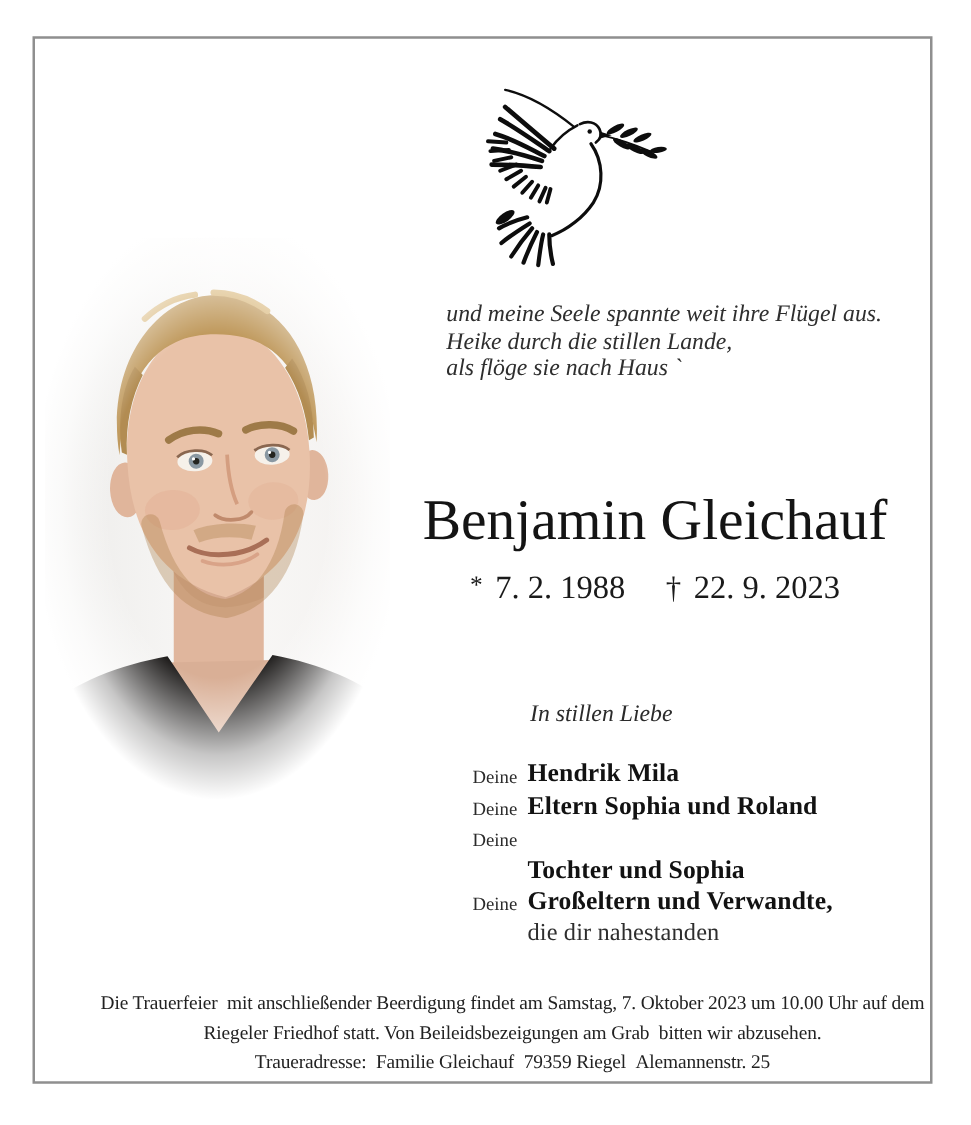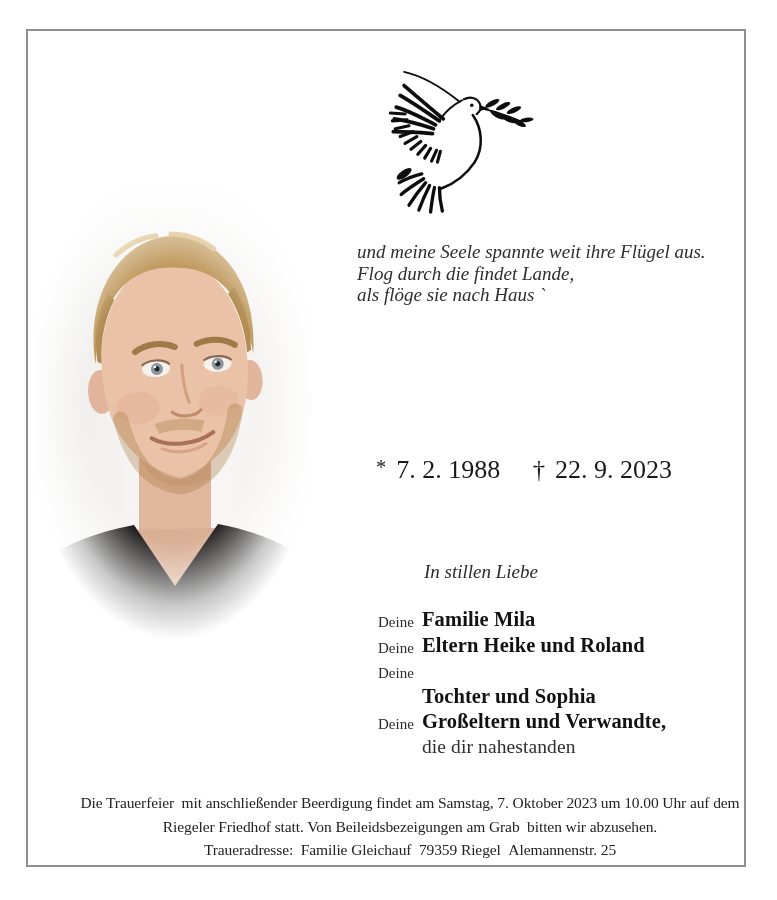--- a/index.html
+++ b/index.html
@@ -116,21 +116,21 @@
         <path d="M70,121 C64,128 58,136 53,144"></path>
         <path d="M74,124 C70,132 66,141 63,149"></path>
         <path d="M79,126 C77,134 76,143 75,151"></path>
         <path d="M84,126 C84,134 85,142 87,150"></path>
       </g>
     </svg>
   </div>
 
   <div class="poem">
     <div>und meine Seele spannte weit ihre Flügel aus.</div>
-    <div>Flog durch die findet Lande,</div>
+    <div>Heike durch die stillen Lande,</div>
     <div>als flöge sie nach Haus `</div>
   </div>
 
   <div class="photo">
     <svg viewBox="0 0 276 456" xmlns="http://www.w3.org/2000/svg">
       <defs>
         <linearGradient id="pbg" x1="0" y1="0" x2="1" y2="0">
           <stop offset="0" stop-color="#ecebe9"></stop>
           <stop offset="0.5" stop-color="#f9f8f7"></stop>
           <stop offset="1" stop-color="#f3f1ef"></stop>
@@ -178,35 +178,36 @@
 
         <path d="M82,226 C92,274 112,293 139,297 C166,293 188,270 197,224" stroke="#aa7b46" stroke-width="15" fill="none" opacity="0.35" stroke-linecap="round"></path>
         <path d="M116,233 C130,228 150,228 166,232 L162,243 C148,239 132,239 120,243 Z" fill="#aa7b46" opacity="0.35"></path>
 
         <path d="M112,247 C128,257 156,256 174,244" stroke="#a96f57" stroke-width="4" fill="none" stroke-linecap="round"></path>
         <path d="M122,258 C136,264 154,263 166,255" stroke="#d49b80" stroke-width="3" fill="none" opacity="0.8" stroke-linecap="round"></path>
       </g>
     </svg>
   </div>
 
+  <div class="name">Benjamin Gleichauf</div>
   <div class="dates">
     <span class="date-group"><span class="sym sym-star">*</span><span>7. 2. 1988</span></span>
     <span class="date-group"><span class="sym sym-cross">†</span><span>22. 9. 2023</span></span>
   </div>
 
   <div class="dedication">In stillen Liebe</div>
 
   <div class="family">
     <div class="frow">
         <span class="fprefix">Deine</span>
-        <span class="fmain">Familie Mila</span>
-      </div>
-    <div class="frow">
-        <span class="fprefix">Deine</span>
-        <span class="fmain">Eltern Heike und Roland</span>
+        <span class="fmain">Hendrik Mila</span>
+      </div>
+    <div class="frow">
+        <span class="fprefix">Deine</span>
+        <span class="fmain">Eltern Sophia und Roland</span>
       </div>
     <div class="frow">
         <span class="fprefix">Deine</span>
       </div>
     <div class="frow">
         <span class="fprefix"></span>
         <span class="fmain">Tochter und Sophia</span>
       </div>
     <div class="frow">
         <span class="fprefix">Deine</span>

